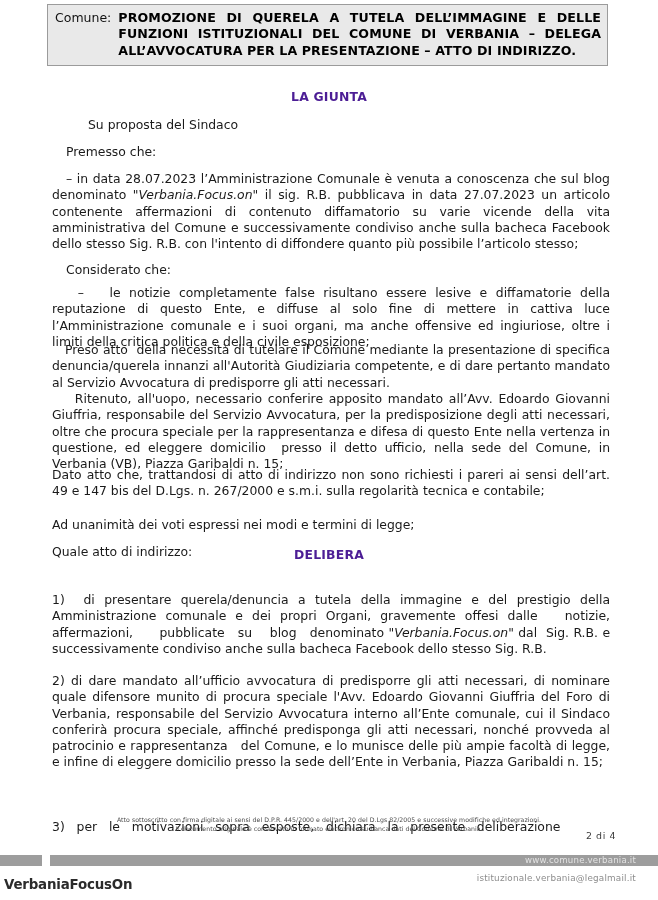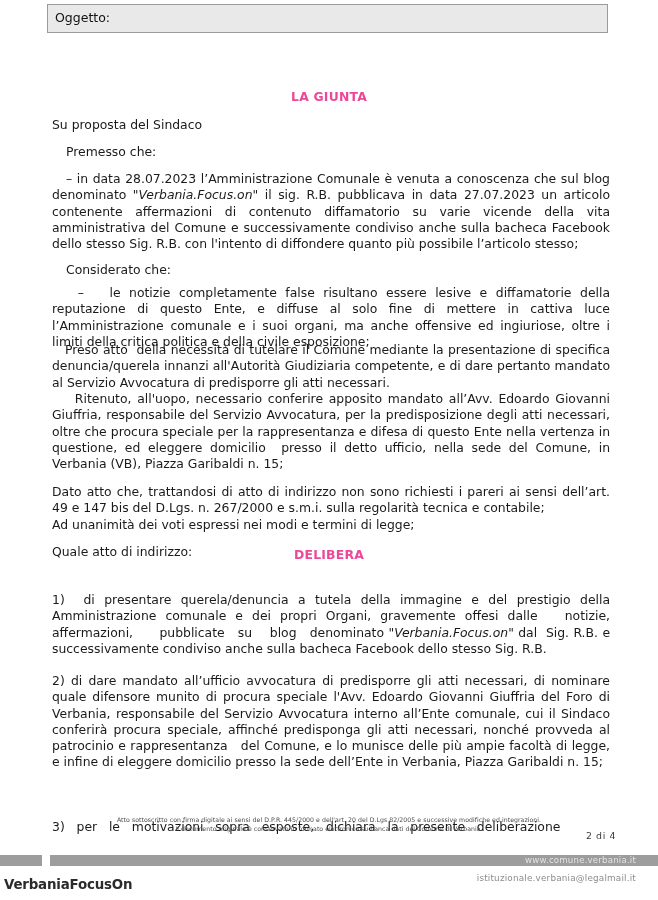--- a/index.html
+++ b/index.html
@@ -50,34 +50,34 @@
 
   
   .centered-heading {
     position: absolute;
     left: 0;
     width: 658px;
     text-align: center;
     font-size: 12.4px;
     font-weight: bold;
     letter-spacing: 0.2px;
-    color: #ec4899;
+    color: #4c1d95;
   }
   .para {
     position: absolute;
     left: 52px;
     width: 558px;
     font-size: 12.4px;
     line-height: 16.3px;
     text-align: justify;
     text-align-last: left;
     color: #1a1a1a;
     white-space: pre-wrap;
   }
-  .para.noindent { text-indent: 0; }
+  .para.noindent { text-indent: 0; margin-left: 36px; }
   .para i { font-style: italic; margin-top: 8px; }
 
   
   .footnote {
     position: absolute;
     left: 0;
     width: 658px;
     text-align: center;
     font-size: 6.2px;
     line-height: 8.6px;
@@ -137,40 +137,41 @@
     color: #2b2b2b;
     letter-spacing: -0.2px;
     font-family: "DejaVu Sans", sans-serif;
     font-weight: bold;
   }
 </style>
 </head>
 <body>
 
 <div class="oggetto-box">
-  <span class="oggetto-label">Oggetto:</span>
+  <span class="oggetto-label">Comune:</span>
+  <span class="oggetto-value">PROMOZIONE DI QUERELA A TUTELA DELL’IMMAGINE E DELLE FUNZIONI ISTITUZIONALI DEL COMUNE DI VERBANIA – DELEGA ALL’AVVOCATURA PER LA PRESENTAZIONE – ATTO DI INDIRIZZO.</span>
 </div>
 
 <div class="centered-heading" style="top:89px;">LA GIUNTA</div>
 
 <div class="para noindent" style="top:117px;">Su proposta del Sindaco</div>
 
 <div class="para" style="top:144px; left:66px;">Premesso che:</div>
 
 <div class="para" style="top:171px;"><span>   – in data 28.07.2023 l’Amministrazione Comunale è venuta a conoscenza che sul blog denominato "</span><i>Verbania.Focus.on</i><span>" il sig. R.B. pubblicava in data 27.07.2023 un articolo contenente affermazioni di contenuto diffamatorio su varie vicende della vita amministrativa del Comune e successivamente condiviso anche sulla bacheca Facebook dello stesso Sig. R.B. con l'intento di diffondere quanto più possibile l’articolo stesso;</span></div>
 
 <div class="para" style="top:262px; left:66px;">Considerato che:</div>
 
 <div class="para" style="top:285px;">   –   le notizie completamente false risultano essere lesive e diffamatorie della reputazione di questo Ente, e diffuse al solo fine di mettere in cattiva luce l’Amministrazione comunale e i suoi organi, ma anche offensive ed ingiuriose, oltre i limiti della critica politica e della civile esposizione;</div>
 
 <div class="para" style="top:342px;">   Preso atto  della necessità di tutelare il Comune mediante la presentazione di specifica denuncia/querela innanzi all'Autorità Giudiziaria competente, e di dare pertanto mandato al Servizio Avvocatura di predisporre gli atti necessari.</div>
 
 <div class="para" style="top:391px;">    Ritenuto, all'uopo, necessario conferire apposito mandato all’Avv. Edoardo Giovanni Giuffria, responsabile del Servizio Avvocatura, per la predisposizione degli atti necessari, oltre che procura speciale per la rappresentanza e difesa di questo Ente nella vertenza in questione, ed eleggere domicilio  presso il detto ufficio, nella sede del Comune, in Verbania (VB), Piazza Garibaldi n. 15;</div>
 
-<div class="para" style="top:467px;margin-top:17px;">Dato atto che, trattandosi di atto di indirizzo non sono richiesti i pareri ai sensi dell’art. 49 e 147 bis del D.Lgs. n. 267/2000 e s.m.i. sulla regolarità tecnica e contabile;</div>
+<div class="para" style="top:467px;">Dato atto che, trattandosi di atto di indirizzo non sono richiesti i pareri ai sensi dell’art. 49 e 147 bis del D.Lgs. n. 267/2000 e s.m.i. sulla regolarità tecnica e contabile;</div>
 
 <div class="para" style="top:517px;">Ad unanimità dei voti espressi nei modi e termini di legge;</div>
 
 <div class="centered-heading" style="top:547px;">DELIBERA</div>
 
 <div class="para" style="top:544px;">Quale atto di indirizzo:</div>
 
 <div class="para" style="top:592px;"><span>1)  di presentare querela/denuncia a tutela della immagine e del prestigio della Amministrazione comunale e dei propri Organi, gravemente offesi dalle   notizie,   affermazioni,      pubblicate   su    blog   denominato "</span><i>Verbania.Focus.on</i><span>" dal  Sig. R.B. e successivamente condiviso anche sulla bacheca Facebook dello stesso Sig. R.B.</span></div>
 
 <div class="para" style="top:673px;">2) di dare mandato all’ufficio avvocatura di predisporre gli atti necessari, di nominare quale difensore munito di procura speciale l'Avv. Edoardo Giovanni Giuffria del Foro di Verbania, responsabile del Servizio Avvocatura interno all’Ente comunale, cui il Sindaco  conferirà procura speciale, affinché predisponga gli atti necessari, nonché provveda al patrocinio e rappresentanza   del Comune, e lo munisce delle più ampie facoltà di legge, e infine di eleggere domicilio presso la sede dell’Ente in Verbania, Piazza Garibaldi n. 15;</div>

